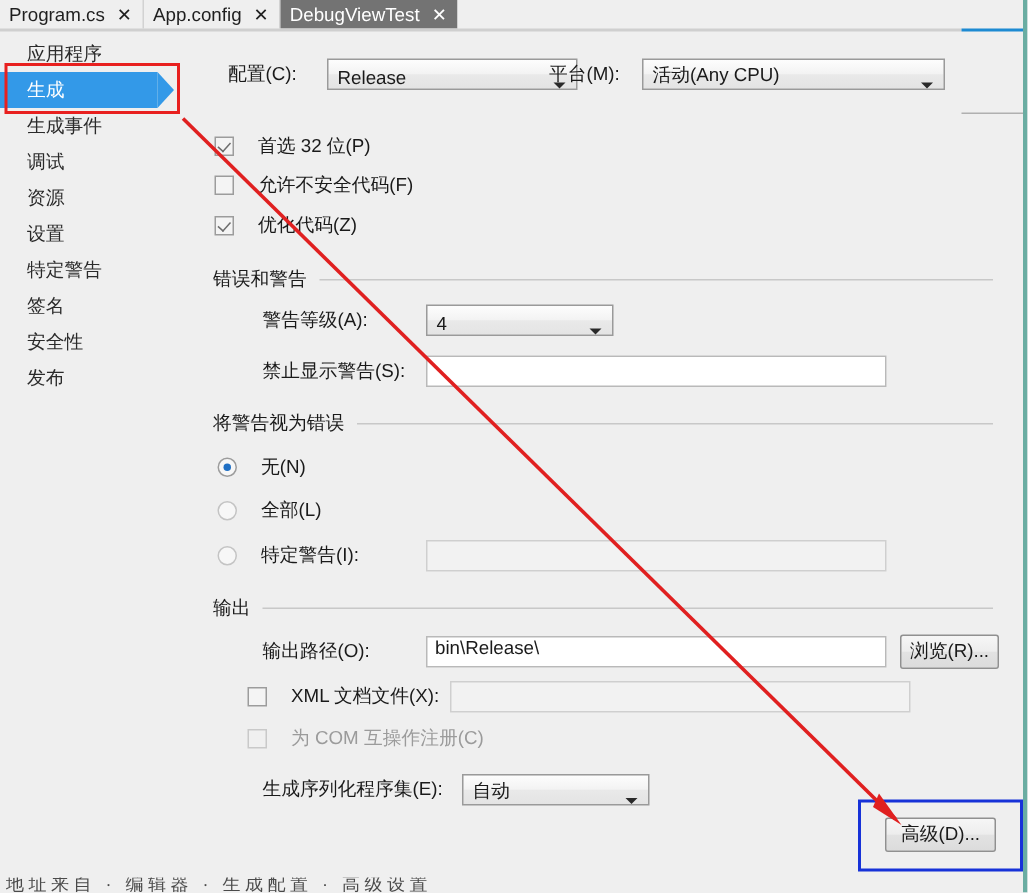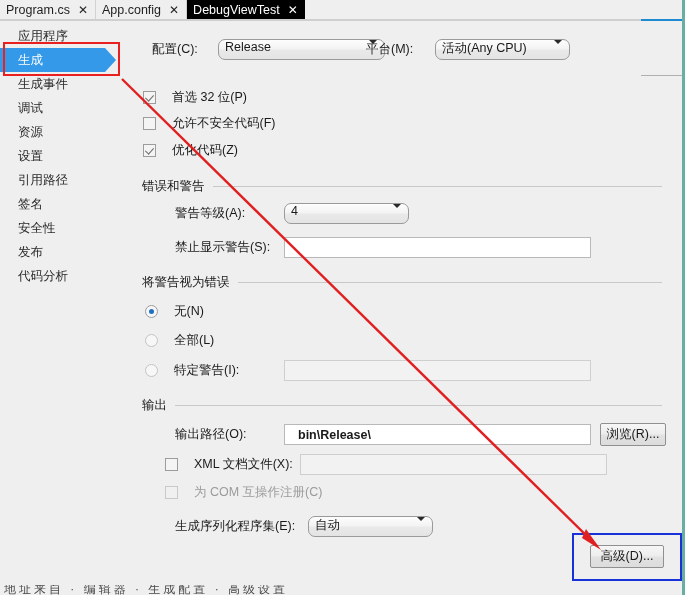--- a/index.html
+++ b/index.html
@@ -40,21 +40,21 @@
     align-items: center;
     padding: 0 7px 0 6px;
     font-size: 12.5px;
     color: #1f1f1f;
     background: #efefef;
     box-sizing: border-box;
     white-space: nowrap;
     border-right: 1px solid #d2d2d2;
   }
   .tab.active {
-    background: #000000;
+    background: #737373;
     color: #ffffff;
     border-right: none;
     align-items: center;
   }
   .tab .tab-x {
     margin-left: 8px;
     font-size: 12px;
     font-weight: bold;
     line-height: 1;
   }
@@ -133,23 +133,23 @@
   }
   .lbl.dim { color: #9b9b9b; }
 
   
   .combo {
     height: 21px;
     background: linear-gradient(to bottom, #fdfdfd 0%, #f3f3f3 48%, #e9e9e9 52%, #e4e4e4 100%);
     border: 1px solid #9a9a9a;
     box-sizing: border-box;
     display: flex;
-    align-items: flex-start;
-    position: relative;
-    border-radius: 7px;
+    align-items: flex-end;
+    position: relative;
+    border-radius: 0;
   }
   .combo .cval {
     padding-left: 6px;
     font-size: 12.5px;
     color: #1a1a1a;
     white-space: nowrap;
   }
   .combo .carrow {
     position: absolute;
     right: 7px;
@@ -159,25 +159,23 @@
     border-top: 4px solid #2a2a2a;
   }
 
   
   .tbox {
     height: 21px;
     background: #ffffff;
     border: 1px solid #b9b9b9;
     box-sizing: border-box;
     display: flex;
-    align-items: center;
-    padding-left: 13px;
-    font-size: 12.5px;
-    color: #1a1a1a;
-    font-weight: bold;
+    padding-left: 5px;
+    font-size: 12.5px;
+    color: #1a1a1a;
   }
   .tbox.disabled {
     background: #f2f2f2;
     border-color: #cfcfcf;
     color: #a0a0a0;
   }
 
   
   .btn {
     height: 23px;
@@ -343,50 +341,47 @@
     <div class="side-item">
       <span>调试</span>
     </div>
     <div class="side-item">
       <span>资源</span>
     </div>
     <div class="side-item">
       <span>设置</span>
     </div>
     <div class="side-item">
-      <span>引用路径</span>
+      <span>特定警告</span>
     </div>
     <div class="side-item">
       <span>签名</span>
     </div>
     <div class="side-item">
       <span>安全性</span>
     </div>
     <div class="side-item">
       <span>发布</span>
-    </div>
-    <div class="side-item">
-      <span>代码分析</span>
     </div>
   </div>
 
   <div class="red-box"></div>
 
   <div class="content">
 
     <div class="row" style="left:10px; top:13px;">
       <span class="lbl" style="width:62px;">配置(C):</span>
       <div class="combo" style="width:167px; margin-left:4px;">
         <span class="cval">Release</span>
         <span class="carrow"></span>
       </div>
     </div>
     <div class="row" style="left:224px; top:13px;">
       <span class="lbl" style="width:54px;">平台(M):</span>
-      <div class="combo" style="width:135px; margin-left:15px;">
+      <div class="combo" style="width:202px; margin-left:8px;">
         <span class="cval">活动(Any CPU)</span>
         <span class="carrow"></span>
       </div>
     </div>
 
     <div class="row" style="left:11px; top:63px;">
       <span class="cb checked"></span>
       <span class="lbl">首选 32 位(P)</span>
     </div>
     <div class="row" style="left:11px; top:89px;">

